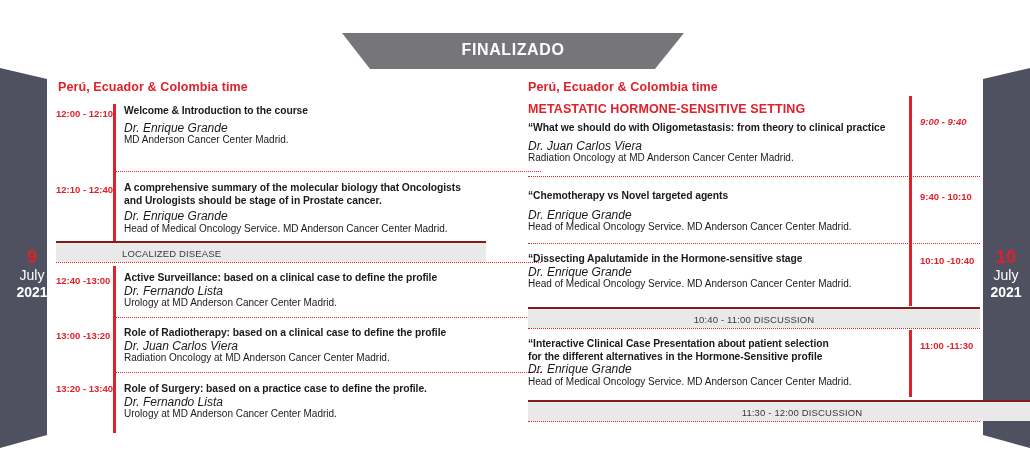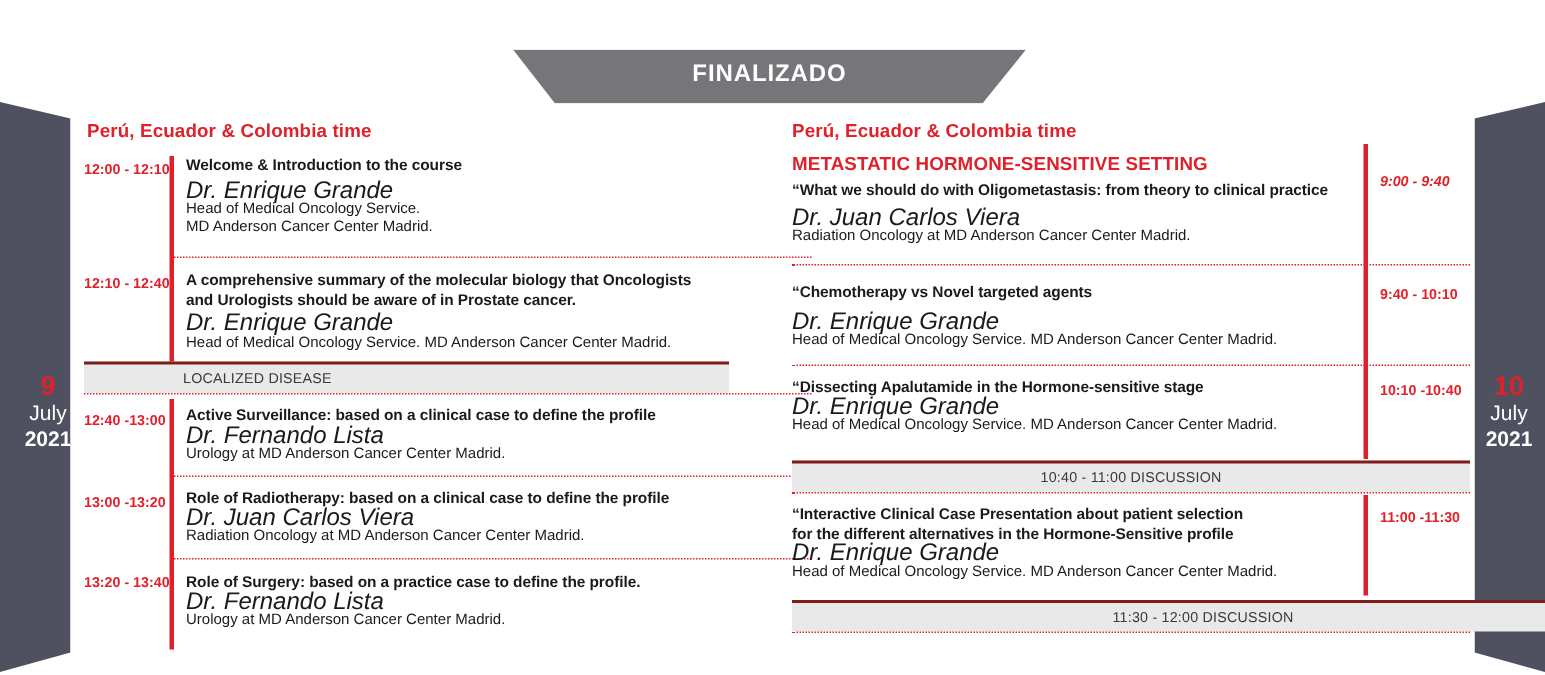--- a/index.html
+++ b/index.html
@@ -78,21 +78,21 @@
     position:absolute;
     color:#e0212a;font-size:9.5px;font-weight:bold;white-space:nowrap;
   }
   .time.l{text-align:right;}
   .body{position:absolute;}
   .ttl{
     font-size:10.3px;font-weight:bold;color:#1a1a1a;
     line-height:12.6px;letter-spacing:-0.05px;
   }
   .spk{
-    font-size:16px;font-style:italic;color:#1a1a1a;line-height:12.4px;
+    font-size:12px;font-style:italic;color:#1a1a1a;line-height:12.4px;
   }
   .aff{
     font-size:10px;color:#1a1a1a;line-height:12.4px;
   }
 
   
   .dotsep{
     position:absolute;height:0;border-top:1.4px dotted #e0212a;
   }
 
@@ -141,31 +141,30 @@
     <div class="tz-title" style="left:2px;top:80px;">Perú, Ecuador &amp; Colombia time</div>
 
     <div class="rail" style="left:57px;top:104px;height:140px;"></div>
     <div class="rail" style="left:57px;top:266px;height:167px;"></div>
 
     <div class="session">
       <div class="time l" style="left:0px;top:108px;width:50px;">12:00 - 12:10</div>
       <div class="body" style="left:68px;top:105px;width:360px;">
         <div class="ttl">Welcome &amp; Introduction to the course</div>
         <div class="spk" style="margin-top:4px;">Dr. Enrique Grande</div>
-        <div class="aff">Head of Medical Oncology Service.</div>
         <div class="aff">MD Anderson Cancer Center Madrid.</div>
       </div>
     </div>
     <div class="dotsep" style="left:60px;top:171px;width:425px;"></div>
 
     <div class="session">
       <div class="time l" style="left:0px;top:184px;width:50px;">12:10 - 12:40</div>
       <div class="body" style="left:68px;top:182px;width:375px;">
         <div class="ttl">A comprehensive summary of the molecular biology that Oncologists</div>
-        <div class="ttl">and Urologists should be aware of in Prostate cancer.</div>
+        <div class="ttl">and Urologists should be stage of in Prostate cancer.</div>
         <div class="spk" style="margin-top:3px;">Dr. Enrique Grande</div>
         <div class="aff">Head of Medical Oncology Service. MD Anderson Cancer Center Madrid.</div>
       </div>
     </div>
 
     <div class="band" style="left:0px;top:241px;width:430px;height:21px;">
       <div class="lbl left">LOCALIZED DISEASE</div>
     </div>
     <div class="dotsep" style="left:0px;top:262px;width:485px;"></div>
 

